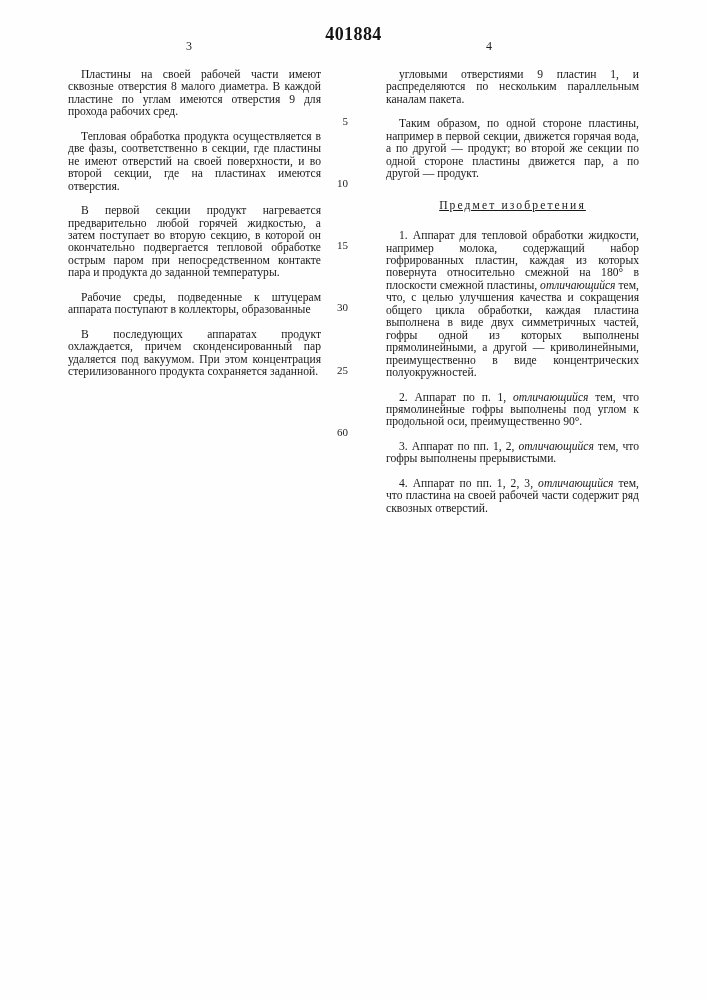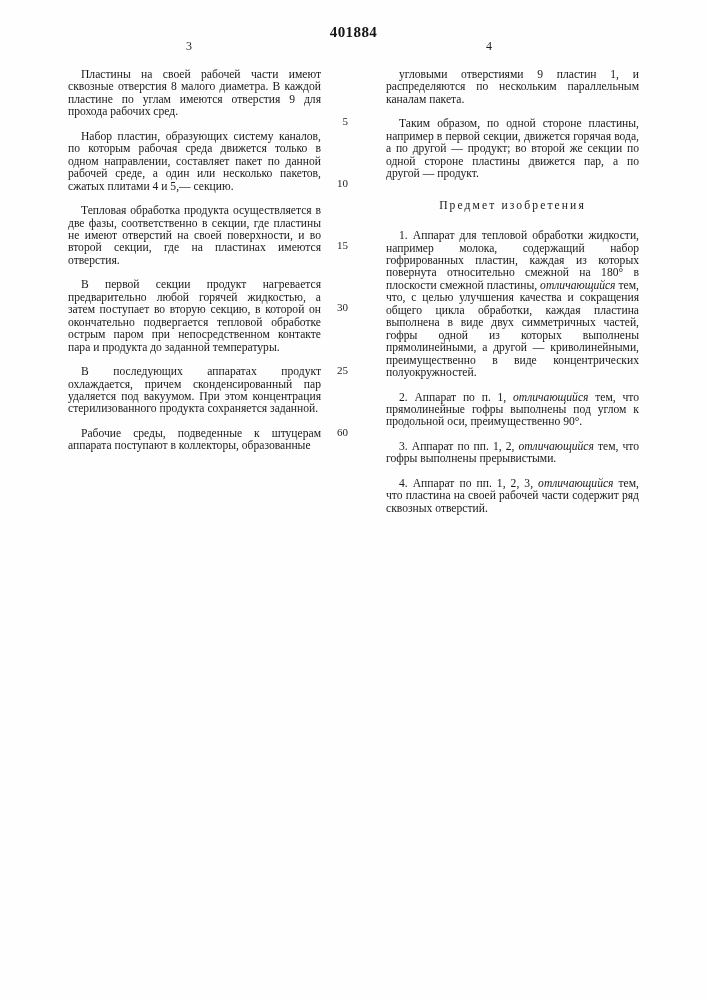--- a/index.html
+++ b/index.html
@@ -29,21 +29,21 @@
     height: 58px;
   }
 
   #patent-number {
     position: absolute;
     left: 0;
     top: 24px;
     width: 707px;
     text-align: center;
     font-weight: bold;
-    font-size: 15px;
+    font-size: 18px;
     letter-spacing: 0.4px;
     color: #101010;
   }
 
   .col-number {
     position: absolute;
     top: 39px;
     font-size: 12px;
     color: #1a1a1a;
   }
@@ -78,20 +78,21 @@
     text-align: justify;
   }
 
   .heading {
     margin: 15px;
     text-align: center;
     text-indent: 0;
     letter-spacing: 2.1px;
     font-size: 11.6px;
     padding: 4px 0 3px 0;
+    text-decoration: underline;
   }
 
   .ital {
     font-style: italic;
   }
 
   
   #line-numbers {
     position: absolute;
     left: 0;
@@ -129,25 +130,24 @@
   <div id="header">
     <div id="patent-number">401884</div>
     <div class="col-number" id="col-number-left">3</div>
     <div class="col-number" id="col-number-right">4</div>
   </div>
 
   <div id="body-area">
 
     <div class="column" id="column-left">
         <p class="para">Пластины на своей рабочей части  имеют сквозные отверстия 8 малого диаметра. В каждой пластине по углам имеются отверстия  9 для прохода рабочих сред.</p>
-        <p class="para">Набор пластин, образующих систему каналов, по которым рабочая среда движется только в одном направлении, составляет пакет по данной рабочей среде, а один или несколько пакетов, сжатых плитами 4 и 5,— секцию.</p>
         <p class="para">Тепловая обработка  продукта осуществляется в две фазы, соответственно в секции, где пластины не имеют отверстий на  своей поверхности, и во второй секции, где на пластинах имеются отверстия.</p>
         <p class="para">В первой секции продукт нагревается предварительно любой горячей жидкостью, а затем поступает во вторую секцию, в которой он окончательно подвергается тепловой обработке острым паром при  непосредственном контакте пара и продукта до заданной температуры.</p>
+        <p class="para">Рабочие среды, подведенные к штуцерам аппарата поступают в коллекторы, образованные</p>
         <p class="para">В последующих аппаратах продукт охлаждается, причем сконденсированный пар удаляется под вакуумом. При этом концентрация стерилизованного  продукта сохраняется заданной.</p>
-        <p class="para">Рабочие среды, подведенные к штуцерам аппарата поступают в коллекторы, образованные</p>
       </div>
 
     <div class="column" id="column-right">
         <p class="para">угловыми отверстиями 9 пластин 1, и распределяются по нескольким параллельным каналам пакета.</p>
         <p class="para">Таким образом, по одной стороне пластины, например в первой секции, движется горячая вода, а по другой — продукт; во второй же секции по одной стороне  пластины движется пар, а по другой — продукт.</p>
         <p class="heading">Предмет изобретения</p>
         <p class="para"><span>1.</span> Аппарат для тепловой обработки жидкости, например молока, содержащий  набор гофрированных пластин, каждая из которых повернута относительно смежной на 180°  в плоскости смежной пластины, <span class="ital">отличающийся</span> тем, что, с целью улучшения качества и сокращения общего цикла обработки, каждая пластина выполнена в виде двух  симметричных частей, гофры одной из которых выполнены прямолинейными, а другой — криволинейными, преимущественно  в виде концентрических полуокружностей.</p>
         <p class="para"><span>2.</span> Аппарат по п. 1, <span class="ital">отличающийся</span> тем, что прямолинейные гофры выполнены под углом к продольной оси, преимущественно 90°.</p>
         <p class="para"><span>3.</span> Аппарат по пп. 1, 2, <span class="ital">отличающийся</span> тем, что гофры выполнены прерывистыми.</p>
         <p class="para"><span>4.</span> Аппарат по пп. 1, 2, 3,  <span class="ital">отличающийся</span> тем, что пластина на своей рабочей части содержит ряд сквозных отверстий.</p>

